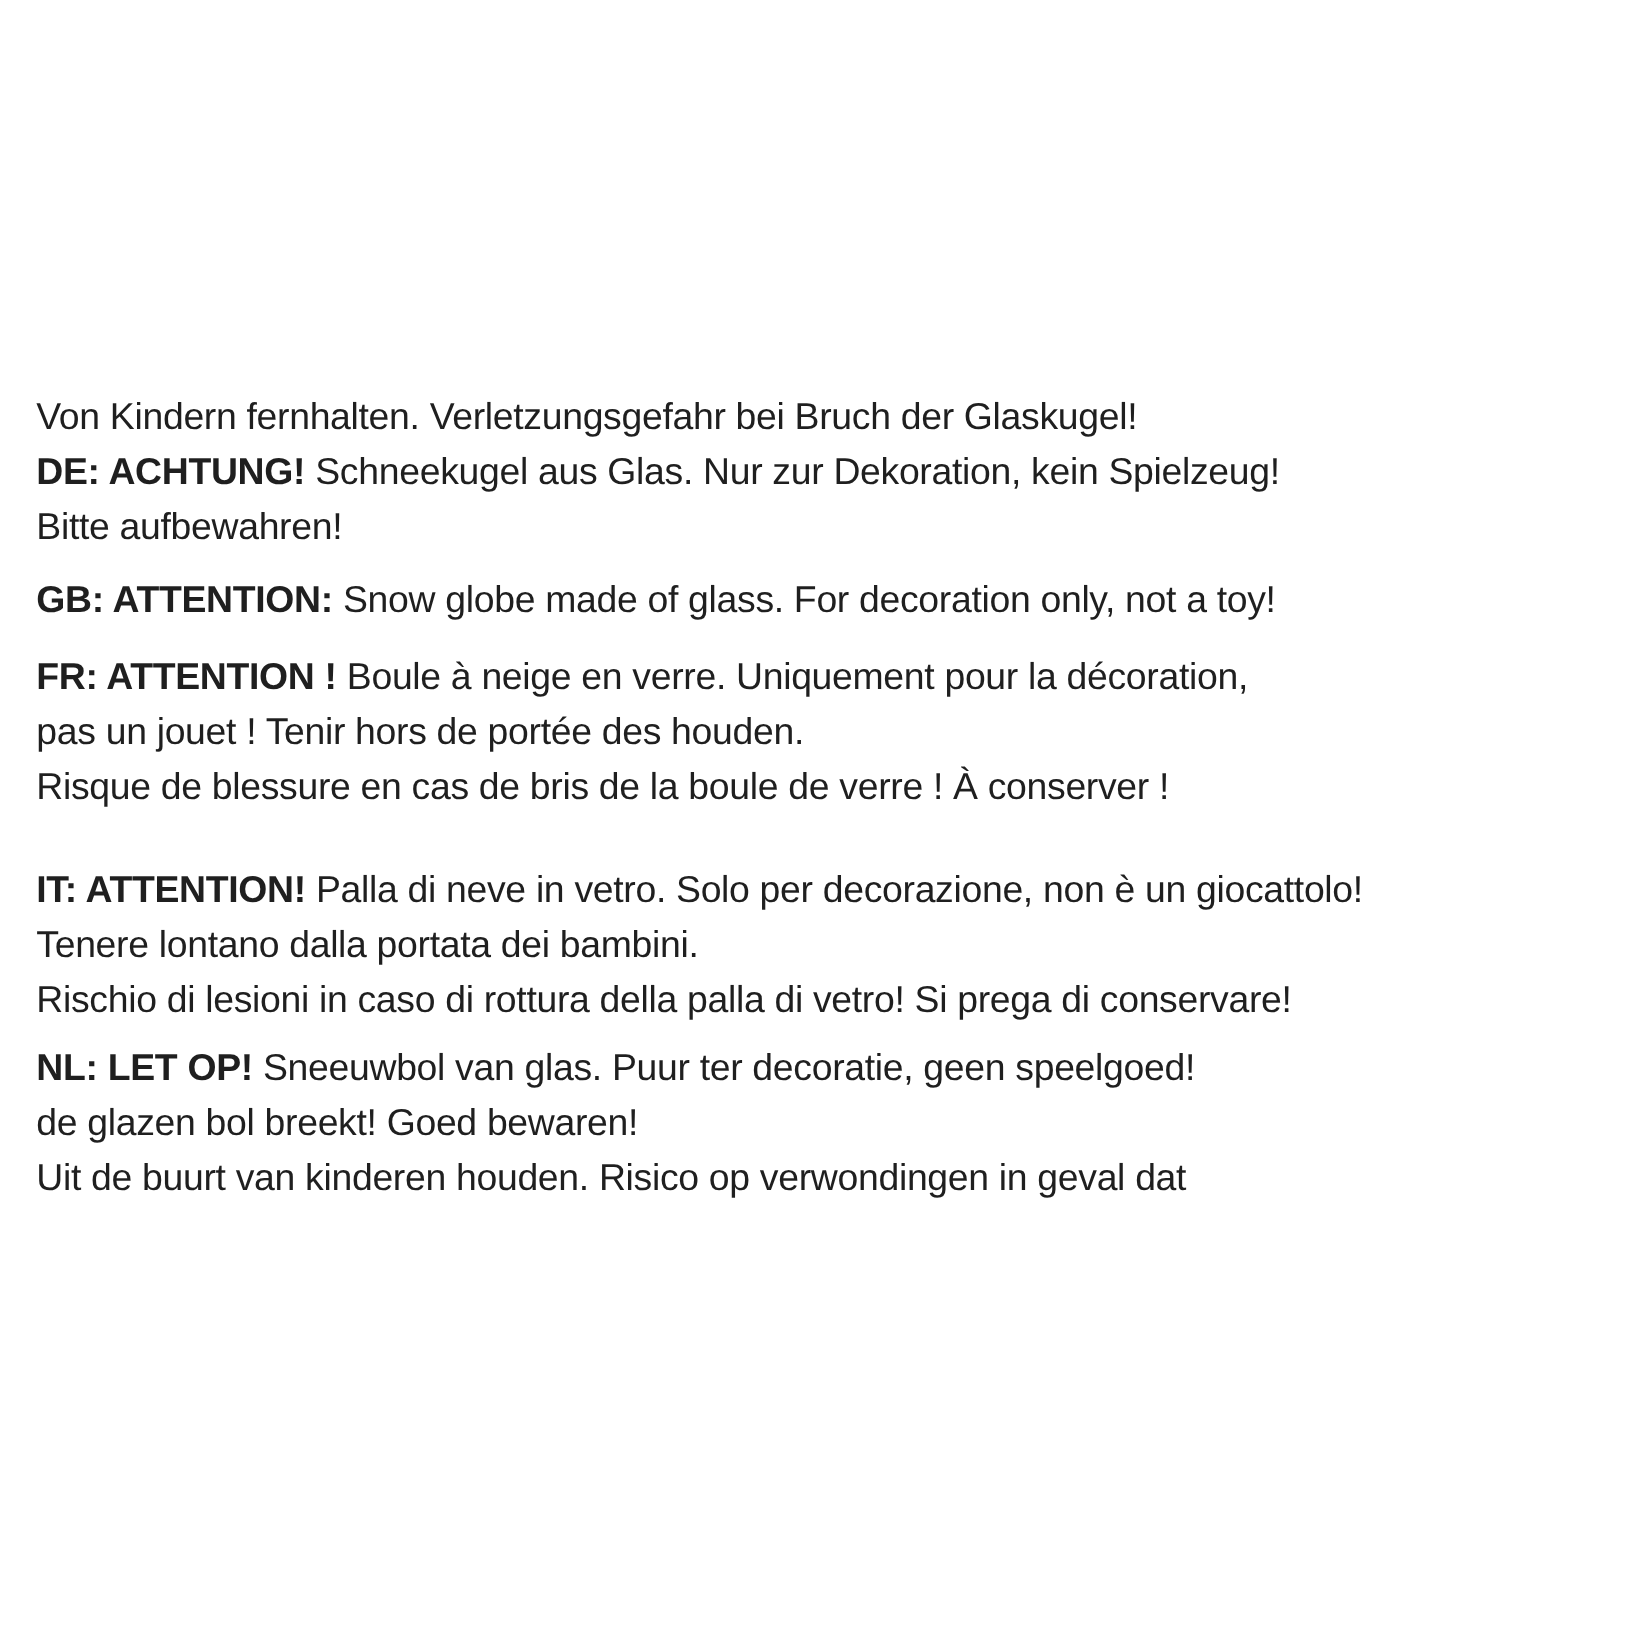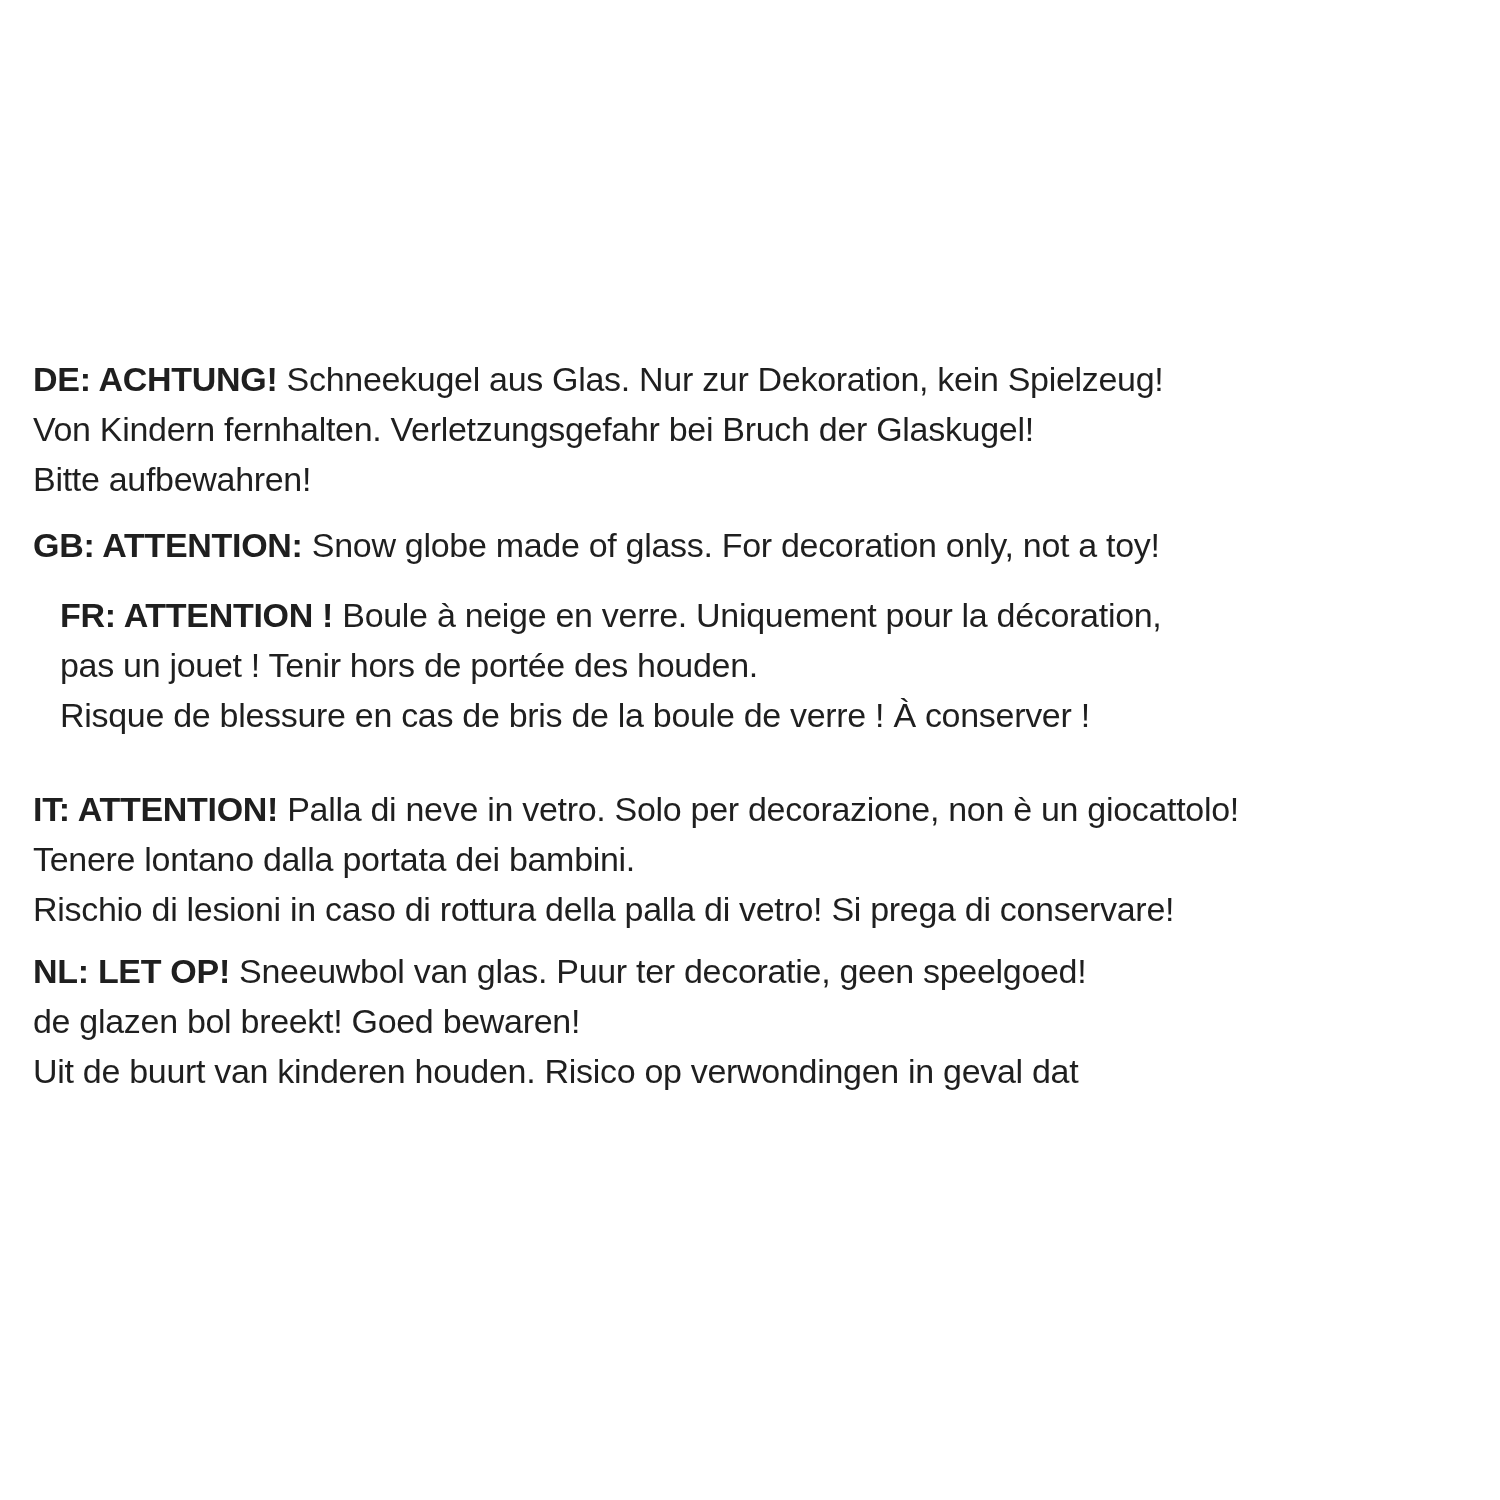--- a/index.html
+++ b/index.html
@@ -30,31 +30,31 @@
     font-weight: 400;
   }
   .para .line {
     display: block;
     white-space: nowrap;
   }
   .para strong {
     font-weight: 700;
   }
   .para.gap-md { margin-bottom: 20px; margin-top: 16px; }
-  .para.gap-lg { margin-bottom: 44px; margin-left: 27px; }
+  .para.gap-lg { margin-bottom: 44px; }
 </style>
 </head>
 <body>
 
 <div class="page">
   <div class="text-block">
 
     <p class="para">
+      <span class="line">Von Kindern fernhalten. Verletzungsgefahr bei Bruch der Glaskugel!</span>
       <span class="line"><strong>DE: ACHTUNG!</strong><span> Schneekugel aus Glas. Nur zur Dekoration, kein Spielzeug!</span></span>
-      <span class="line">Von Kindern fernhalten. Verletzungsgefahr bei Bruch der Glaskugel!</span>
       <span class="line">Bitte aufbewahren!</span>
     </p>
 
     <p class="para gap-md">
       <span class="line"><strong>GB: ATTENTION:</strong><span> Snow globe made of glass. For decoration only, not a toy!</span></span>
     </p>
 
     <p class="para gap-lg">
       <span class="line"><strong>FR: ATTENTION !</strong><span> Boule à neige en verre. Uniquement pour la décoration,</span></span>
       <span class="line">pas un jouet ! Tenir hors de portée des houden.</span>

